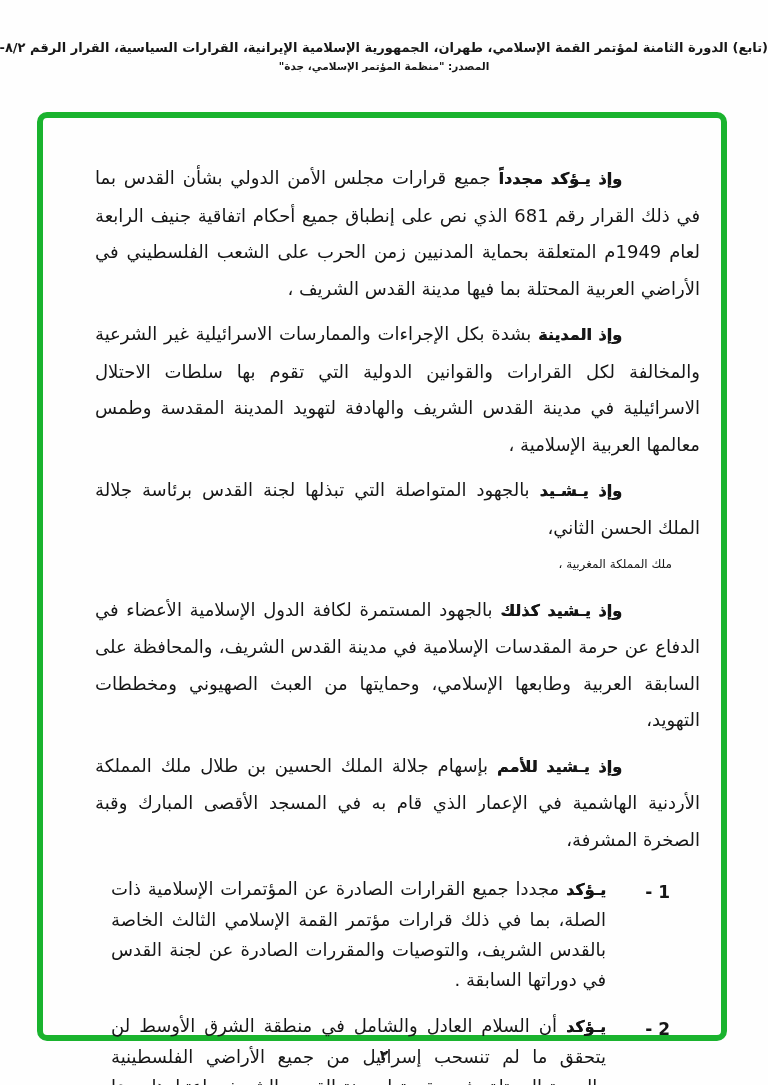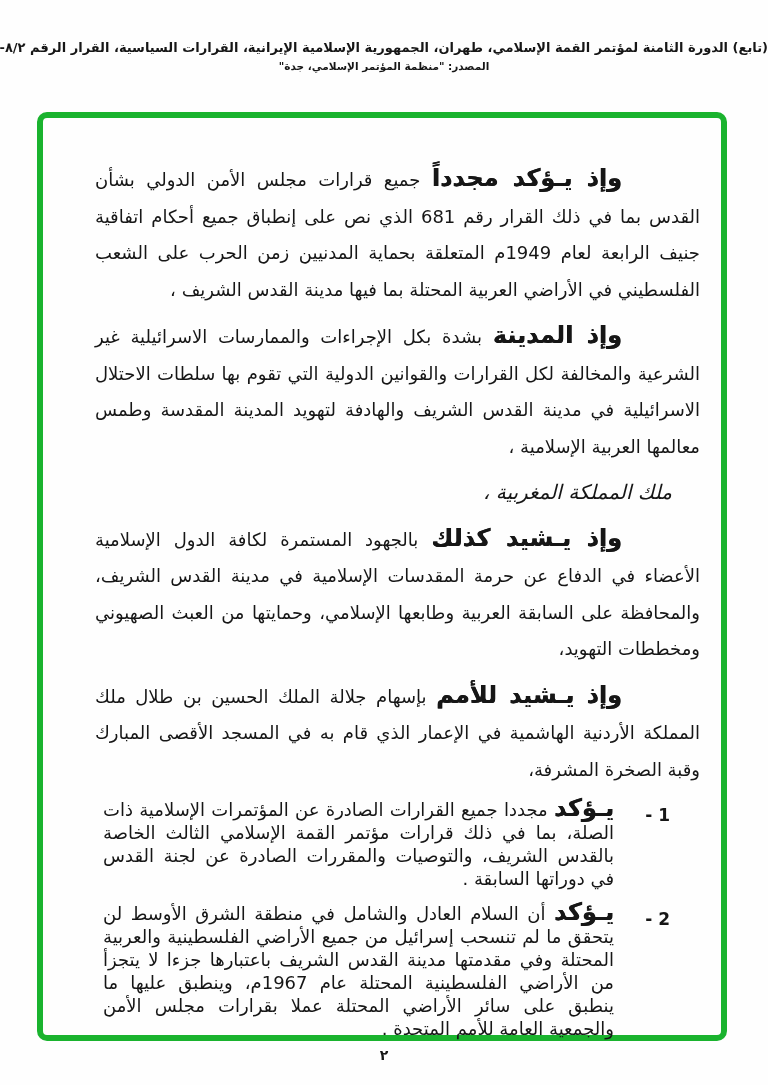--- a/index.html
+++ b/index.html
@@ -51,27 +51,26 @@
   }
   .para {
     margin: 0 0 9px 0;
     font-size: 18px;
     line-height: 36.5px;
     text-align: justify;
     text-indent: 78px;
   }
   .lead {
     font-weight: bold;
-    font-size: 24px;
+    font-size: 16px;
     text-shadow: 0.4px 0 0 currentColor;
   }
   .calligraphic-line {
     direction: rtl;
-    font-size: 20px;
-    font-style: italic;
+    font-size: 12px;
     line-height: 36.5px;
     padding-right: 28px;
     margin: 0 0 9px 0;
   }
   .para.tight { margin-bottom: 0; }
   .item {
     position: relative;
     padding-right: 78px;
     margin: 0 0 11px 0;
   }
@@ -80,23 +79,23 @@
     right: 30px;
     top: 0;
     direction: rtl;
     font-size: 17px;
     font-weight: bold;
     line-height: 36.5px;
     white-space: nowrap;
   }
   .item-text {
     font-size: 18px;
-    line-height: 23px;
+    line-height: 30px;
     text-align: justify;
-    margin: 8px;
+    margin: 16px;
   }
   .page-number {
     position: absolute;
     top: 1047px;
     left: 0;
     width: 768px;
     text-align: center;
     font-size: 14px;
     font-weight: bold;
   }
@@ -112,20 +111,21 @@
   </div>
 
   <div class="frame"></div>
 
   <div class="content">
 
     <p class="para"><span class="lead">وإذ يـؤكد مجدداً</span> <span>جميع قرارات مجلس الأمن الدولي بشأن القدس بما في ذلك القرار رقم 681 الذي نص على إنطباق جميع أحكام اتفاقية جنيف الرابعة لعام 1949م المتعلقة بحماية المدنيين زمن الحرب على الشعب الفلسطيني في الأراضي العربية المحتلة بما فيها مدينة القدس الشريف ،</span></p>
 
     <p class="para"><span class="lead">وإذ المدينة</span> <span>بشدة بكل الإجراءات والممارسات الاسرائيلية غير الشرعية والمخالفة لكل القرارات والقوانين الدولية التي تقوم بها سلطات الاحتلال الاسرائيلية في مدينة القدس الشريف والهادفة لتهويد المدينة المقدسة وطمس معالمها العربية الإسلامية ،</span></p>
 
+    <p class="para tight"><span class="lead">وإذ يـشـيد</span> <span>بالجهود المتواصلة التي تبذلها لجنة القدس برئاسة جلالة الملك الحسن الثاني،</span></p>
     <div class="calligraphic-line">ملك المملكة المغربية ،</div>
 
     <p class="para"><span class="lead">وإذ يـشيد كذلك</span> <span>بالجهود المستمرة لكافة الدول الإسلامية الأعضاء في الدفاع عن حرمة المقدسات الإسلامية في مدينة القدس الشريف، والمحافظة على السابقة العربية وطابعها الإسلامي، وحمايتها من العبث الصهيوني ومخططات التهويد،</span></p>
 
     <p class="para"><span class="lead">وإذ يـشيد للأمم</span> <span>بإسهام جلالة الملك الحسين بن طلال ملك المملكة الأردنية الهاشمية في الإعمار الذي قام به في المسجد الأقصى المبارك وقبة الصخرة المشرفة،</span></p>
 
     <div class="item">
       <span class="item-marker">1 -</span>
       <p class="item-text"><span class="lead">يـؤكد</span> <span>مجددا جميع القرارات الصادرة عن المؤتمرات الإسلامية ذات الصلة، بما في ذلك قرارات مؤتمر القمة الإسلامي الثالث الخاصة بالقدس الشريف، والتوصيات والمقررات الصادرة عن لجنة القدس في دوراتها السابقة .</span></p>
     </div>

